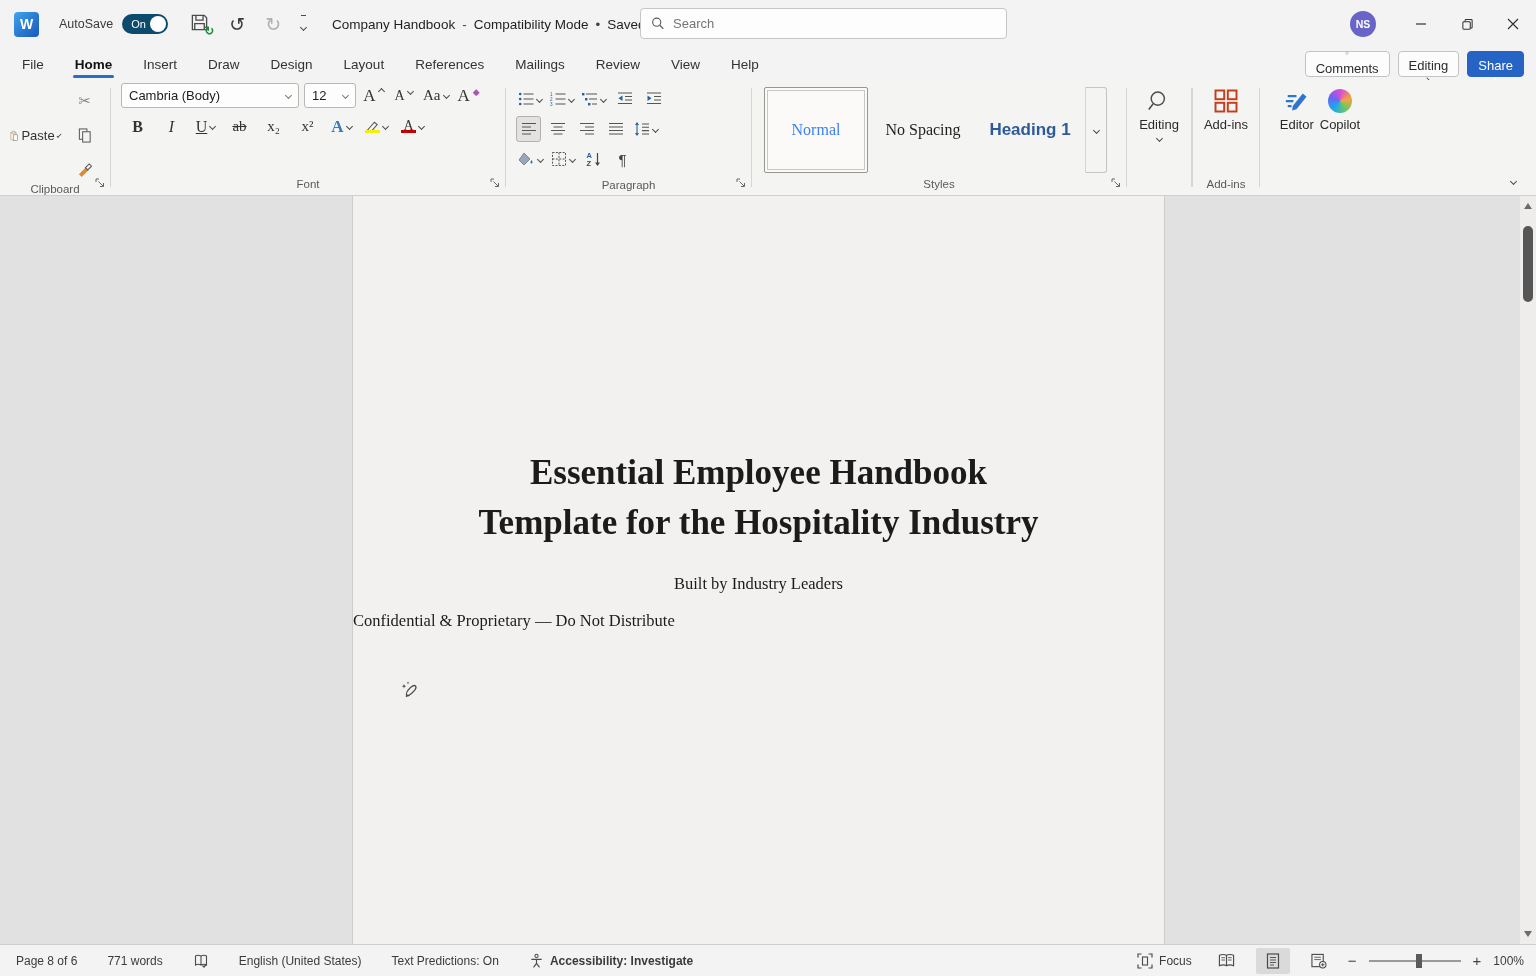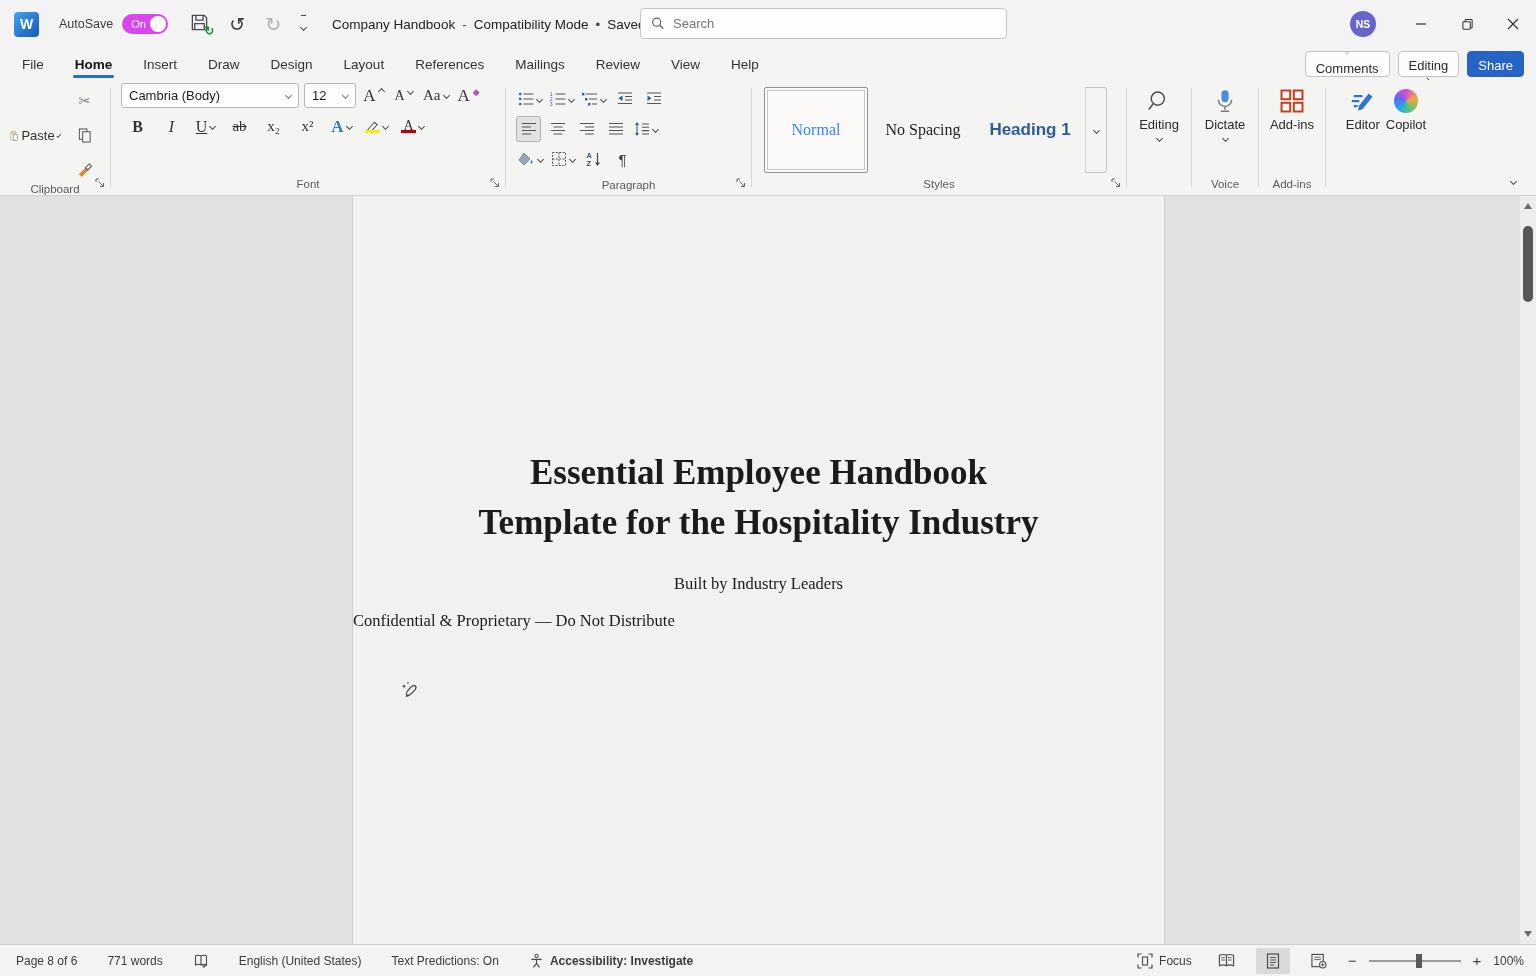--- a/index.html
+++ b/index.html
@@ -8,21 +8,21 @@
 
   
   .cv { display:inline-block; width:5px; height:5px; border-right:1.4px solid #4b4b4b; border-bottom:1.4px solid #4b4b4b; transform:rotate(45deg); }
   .cv.up { transform:rotate(-135deg); }
   .cv.lite { border-color:#777; }
 
   
   .titlebar { height:48px; background:#f3f3f3; display:flex; align-items:center; position:relative; }
   .applogo { width:25px; height:25px; margin-left:14px; border-radius:4px; background:linear-gradient(135deg,#41a5ee 0%,#2b7cd3 50%,#185abd 100%); color:#fff; font-weight:bold; font-size:14px; display:flex; align-items:center; justify-content:center; }
   .autosave { display:flex; align-items:center; margin-left:20px; gap:9px; font-size:12.5px; color:#3b3b3b; }
-  .toggle { width:46px; height:20px; border-radius:10px; background:#d946ef; position:relative; color:#fff; font-size:11px; display:flex; align-items:center; padding-left:9px; }
+  .toggle { width:46px; height:20px; border-radius:10px; background:#0c4a6e; position:relative; color:#fff; font-size:11px; display:flex; align-items:center; padding-left:9px; }
   .knob { position:absolute; right:2px; top:2px; width:16px; height:16px; border-radius:50%; background:#fff; }
   .qat { display:flex; align-items:center; gap:20px; margin-left:22px; }
   .qat .ico { font-size:19px; line-height:1; color:#3b3b3b; }
   .qat .disabled { color:#b0b0b0; }
   .qat-custom { display:inline-block; border-top:1.5px solid #4b4b4b; padding-top:2px; }
   .doctitle { display:flex; align-items:center; gap:7px; margin-left:26px; font-size:13.5px; color:#1f1f1f; }
   .doctitle .dim { color:#444; }
   .searchbox { position:absolute; left:640px; top:8px; width:367px; height:31px; background:#fdfdfd; border:1px solid #c8c6c4; border-radius:4px; display:flex; align-items:center; padding:0 10px; gap:8px; }
   .searchbox input { border:none; outline:none; background:transparent; font-size:13px; color:#333; width:100%; font-family:"Liberation Sans",sans-serif; }
   .tb-right { position:absolute; right:0; top:0; height:48px; display:flex; align-items:center; }
@@ -456,34 +456,20 @@
           <circle cx="9" cy="8" r="5.5" fill="none" stroke="#4b4b4b" stroke-width="1.2"></circle>
           <path d="M5 12.5 L1.5 17" stroke="#4b4b4b" stroke-width="1.3"></path>
         </svg>
       <span>Editing</span>
       <span class="cv"></span>
     </div>
     <div class="rg-foot"></div>
   </div>
   <div class="rsep"></div>
 
-  <div class="rgroup g-voice">
-    <div class="rg-body bigbtn">
-      <svg width="22" height="24" viewBox="0 0 18 20">
-          <rect x="6" y="1" width="6" height="10" rx="3" fill="#4a90d9"></rect>
-          <path d="M3.5 9 a5.5 5.5 0 0 0 11 0" fill="none" stroke="#7a7a7a" stroke-width="1.2"></path>
-          <path d="M9 14.5 v3 M5.5 18.5 h7" stroke="#7a7a7a" stroke-width="1.2"></path>
-        </svg>
-      <span>Dictate</span>
-      <span class="cv"></span>
-    </div>
-    <div class="rg-foot">
-        <span>Voice</span>
-      </div>
-  </div>
   <div class="rsep"></div>
 
   <div class="rgroup g-addins">
     <div class="rg-body bigbtn">
       <svg width="24" height="24" viewBox="0 0 16 16">
           <rect x="1" y="1" width="5.8" height="5.8" fill="none" stroke="#c43e1c" stroke-width="1.3"></rect>
           <rect x="9.2" y="1" width="5.8" height="5.8" fill="none" stroke="#c43e1c" stroke-width="1.3"></rect>
           <rect x="1" y="9.2" width="5.8" height="5.8" fill="none" stroke="#c43e1c" stroke-width="1.3"></rect>
           <rect x="9.2" y="9.2" width="5.8" height="5.8" fill="none" stroke="#c43e1c" stroke-width="1.3"></rect>
         </svg>

